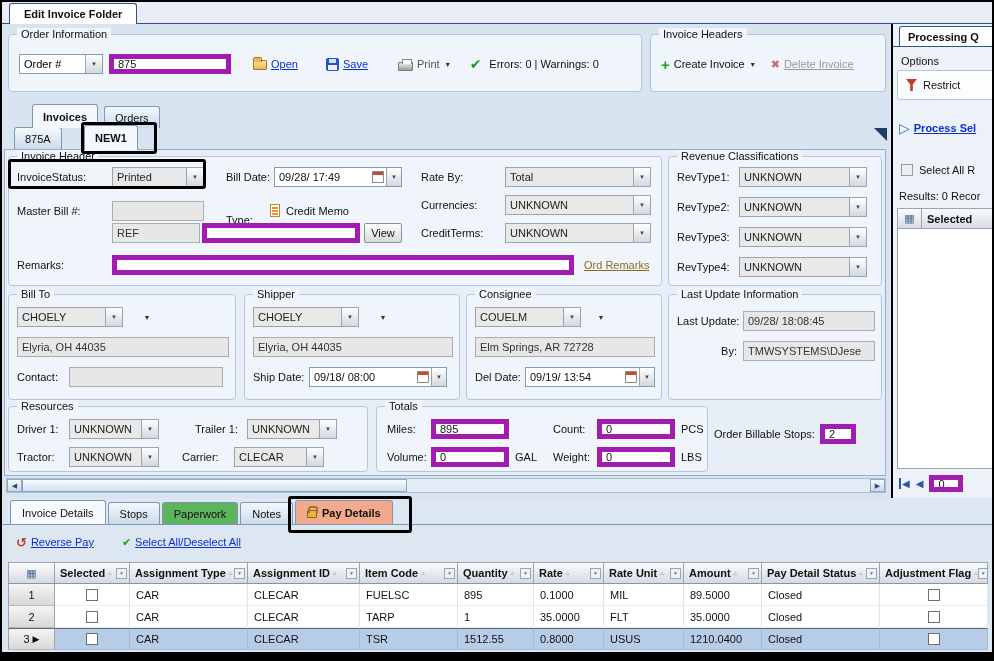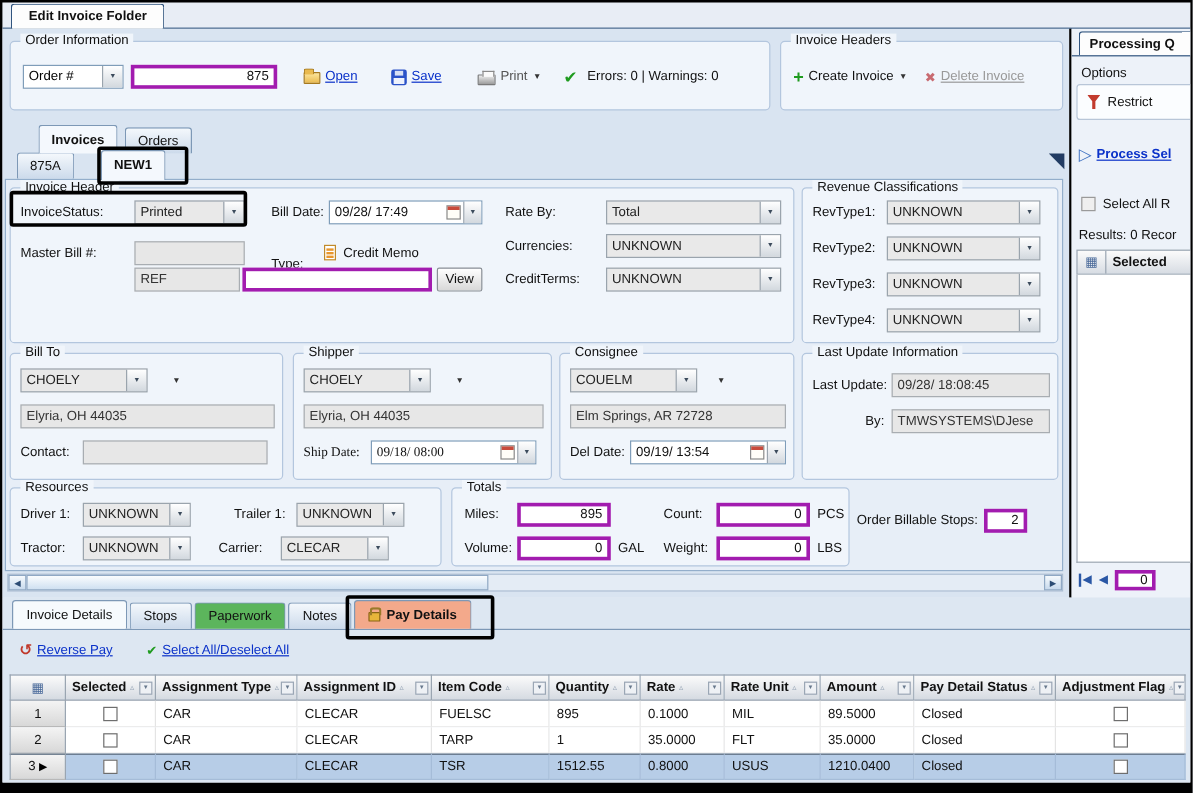--- a/index.html
+++ b/index.html
@@ -14,21 +14,21 @@
   .content { position:absolute; left:0; top:21px; right:0; bottom:0; border-top:1px solid #31557f; }
   .upper { position:absolute; left:0; top:0; width:100%; height:474px;padding-left:28px; }
   .main { position:absolute; left:0; top:0; width:889px; height:100%; background:#d9e4f1; overflow:hidden; }
   .vdiv { position:absolute; left:889px; top:0; width:2px; height:100%; background:#000; }
   .rpanel { position:absolute; left:891px; top:0; right:0; height:100%; background:#edf2f9; overflow:hidden; }
   .lower { position:absolute; left:0; top:474px; right:0; height:155px; background:#dde7f2; }
 
   .group { position:absolute; border:1px solid #b3c6de; border-radius:4px; background:#f0f5fb; }
   .gtitle { position:absolute; top:-7px; left:8px; background:#f0f5fb; padding:0 4px; white-space:nowrap; color:#101010; }
 
-  .txt { background:#fff; border:3px solid #a21caf; height:20px; display:flex; align-items:center; padding:0 4px; flex:none; overflow:hidden; white-space:nowrap;justify-content:flex-end; }
+  .txt { background:#fff; border:5px solid #a21caf; height:20px; display:flex; align-items:center; padding:0 4px; flex:none; overflow:hidden; white-space:nowrap; }
   .ro  { background:#e7e7e7; border:1px solid #a8adb2; color:#333; height:20px; display:flex; align-items:center; padding:0 4px; flex:none; overflow:hidden; white-space:nowrap; }
   .combo { position:relative; display:flex; align-items:center; height:20px; background:#e9e9e9; border:1px solid #9aa4ad; color:#222; padding-left:4px; flex:none; overflow:hidden; white-space:nowrap; }
   .combo.white { background:#fff; border-color:#7f9db9; color:#000; }
   .carrow { margin-left:auto; align-self:stretch; width:17px; flex:none; background:linear-gradient(#ffffff,#d2d8de); border-left:1px solid #9aa4ad; display:flex; align-items:center; justify-content:center; }
   .carrow::after { content:"▼"; font-size:6px; color:#3c4b5c; }
   .flatarrow { width:16px; height:18px; flex:none; display:flex; align-items:center; justify-content:center; }
   .flatarrow::after { content:"▼"; font-size:7px; color:#333; }
   .datef { display:flex; align-items:center; height:20px; background:#fff; border:1px solid #7f9db9; padding-left:4px; flex:none; }
   .dval { flex:1; white-space:nowrap; overflow:hidden; }
   .cal { width:12px; height:12px; flex:none; border:1px solid #8a8a8a; background:#fffef8; position:relative; margin:0 2px; }
@@ -220,20 +220,27 @@
             </div>
           </div>
           <div class="abs flex" style="left:412px;top:66px;">
             <span class="lbl" style="width:84px;">CreditTerms:</span>
             <div class="combo" style="width:146px;">
               <span>UNKNOWN</span>
               <span class="carrow"></span>
             </div>
           </div>
 
+          <div class="abs flex" style="left:8px;top:98px;">
+            <span class="lbl" style="width:95px;">Remarks:</span>
+            <div class="txt" style="width:462px;">
+              <span></span>
+            </div>
+            <span class="link gold" style="margin-left:10px;">Ord Remarks</span>
+          </div>
         </div>
 
         <div class="group" style="left:666px;top:132px;width:214px;height:130px;">
           <span class="gtitle">Revenue Classifications</span>
           <div class="abs flex" style="left:8px;top:10px;">
             <span class="lbl" style="width:62px;">RevType1:</span>
             <div class="combo" style="width:128px;">
                 <span>UNKNOWN</span>
                 <span class="carrow"></span>
               </div>
@@ -290,21 +297,21 @@
               <span>CHOELY</span>
               <span class="carrow"></span>
             </div>
             <span class="flatarrow" style="margin-left:16px;"></span>
           </div>
           <div class="abs flex" style="left:8px;top:42px;">
             <div class="ro" style="width:200px;">
               <span>Elyria, OH 44035</span>
             </div>
           </div>
-          <div class="abs flex" style="left:8px;top:72px;font-family:Liberation Serif, serif;">
+          <div class="abs flex" style="left:8px;top:72px;">
             <span class="lbl" style="width:56px;">Ship Date:</span>
             <div class="datef" style="width:138px;justify-content:space-between;">
               <span class="dval">09/18/  08:00</span>
               <span class="cal"></span>
               <span class="darr"></span>
             </div>
           </div>
         </div>
 
         <div class="group" style="left:464px;top:270px;width:196px;height:106px;">

